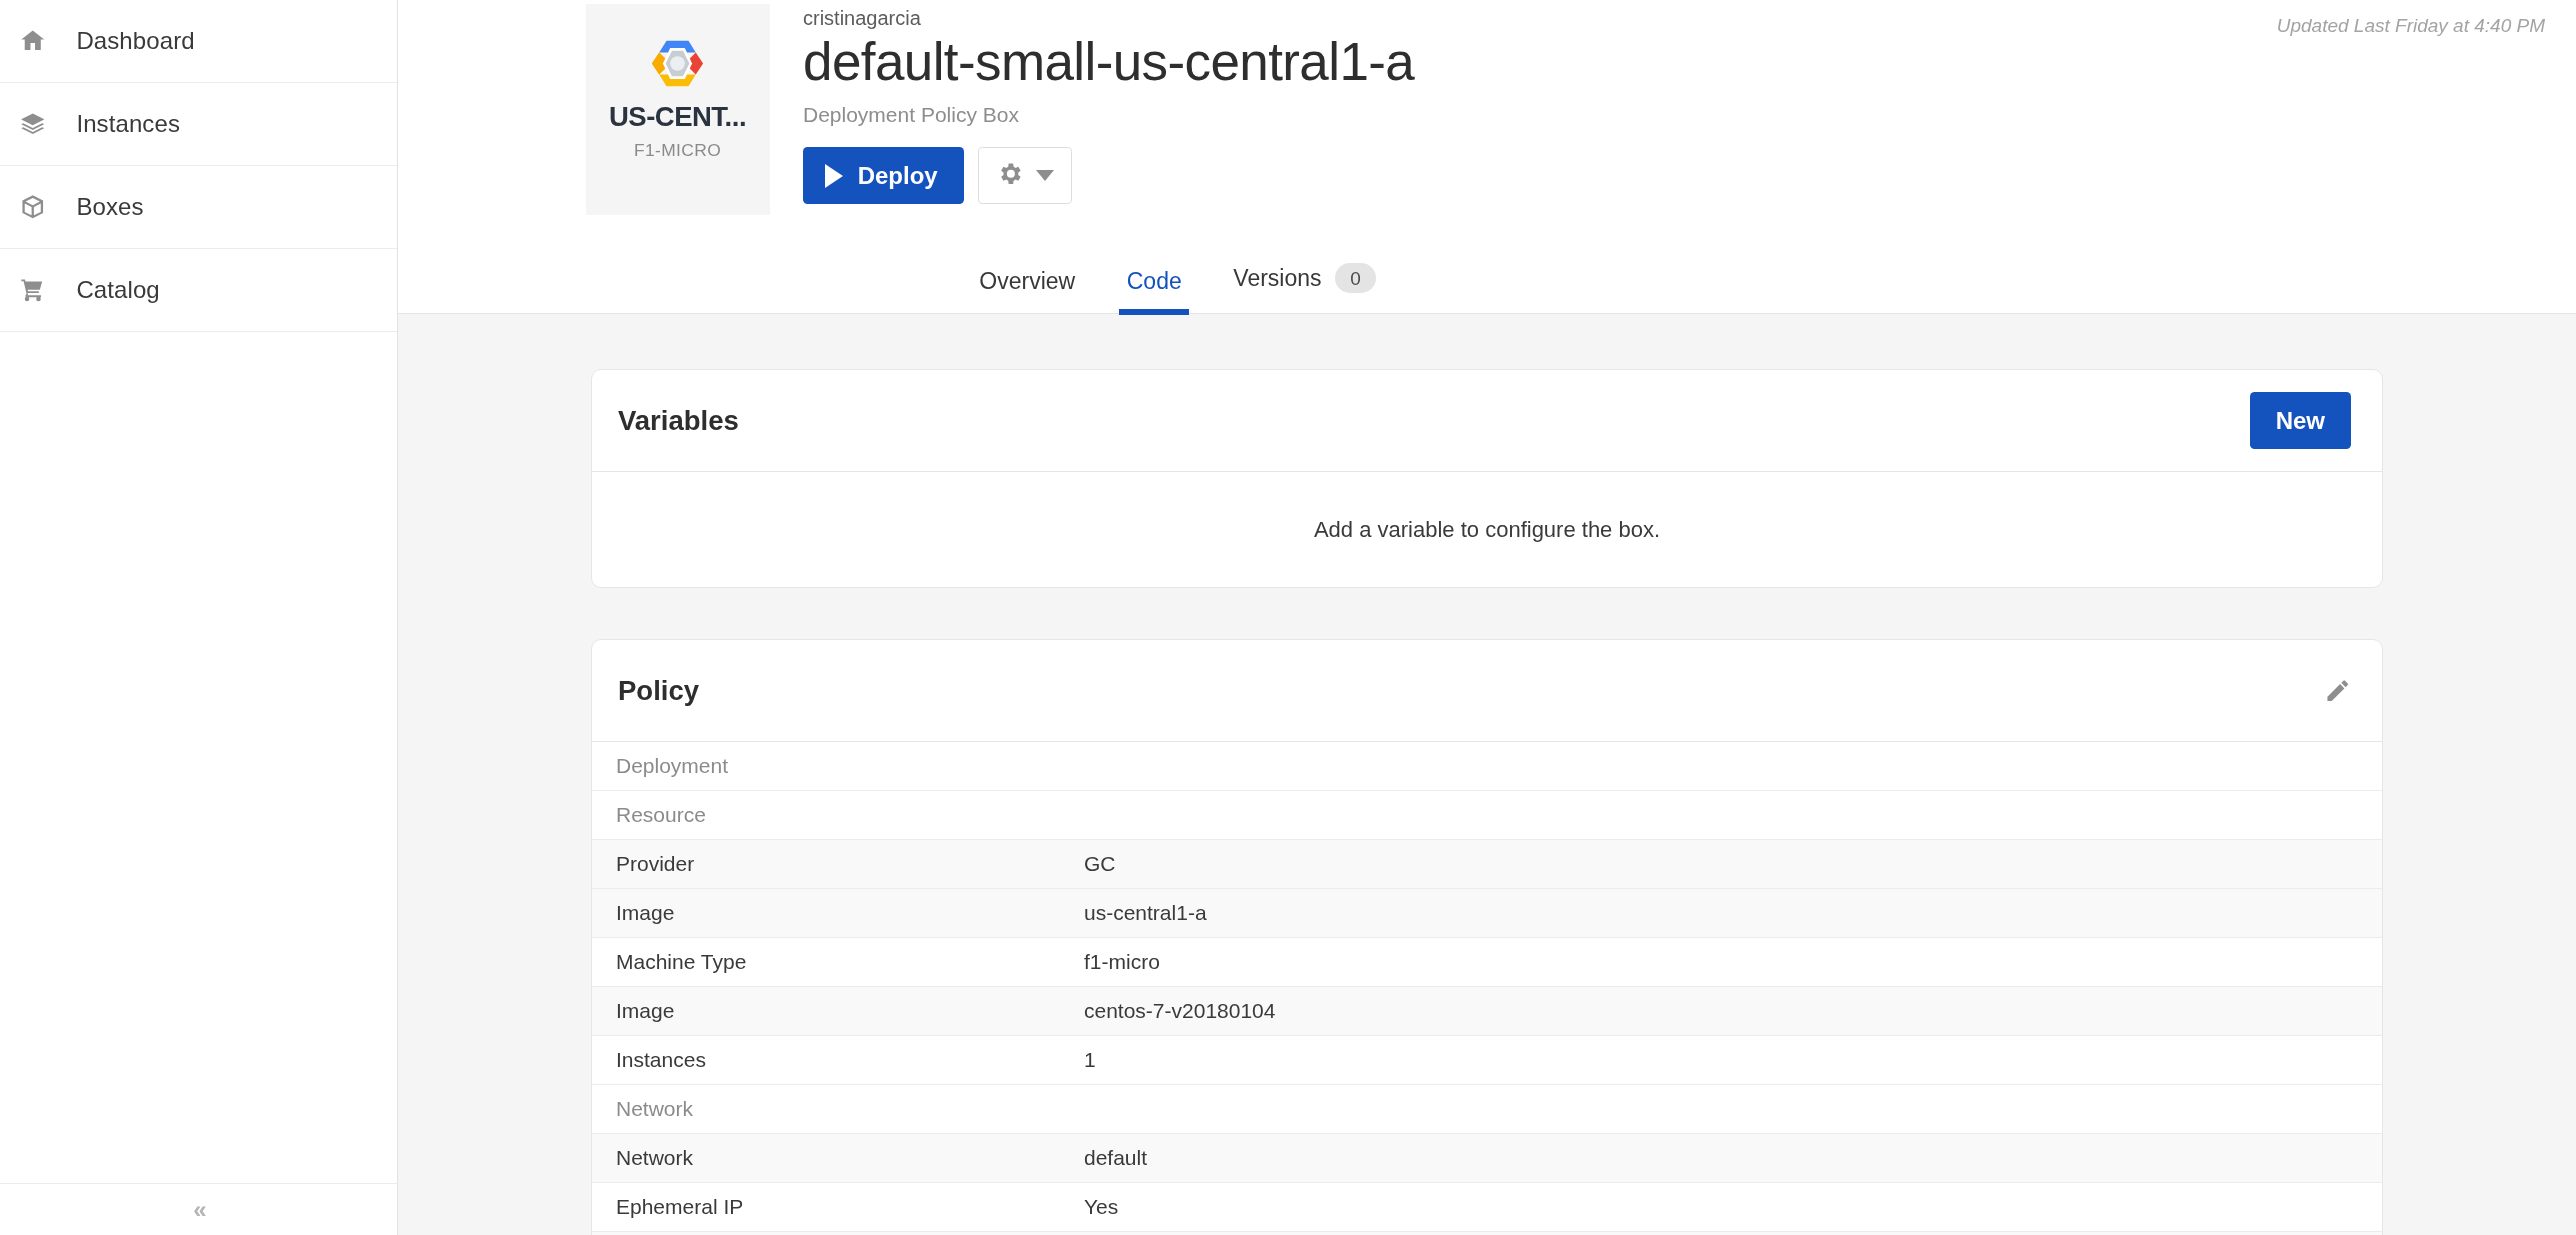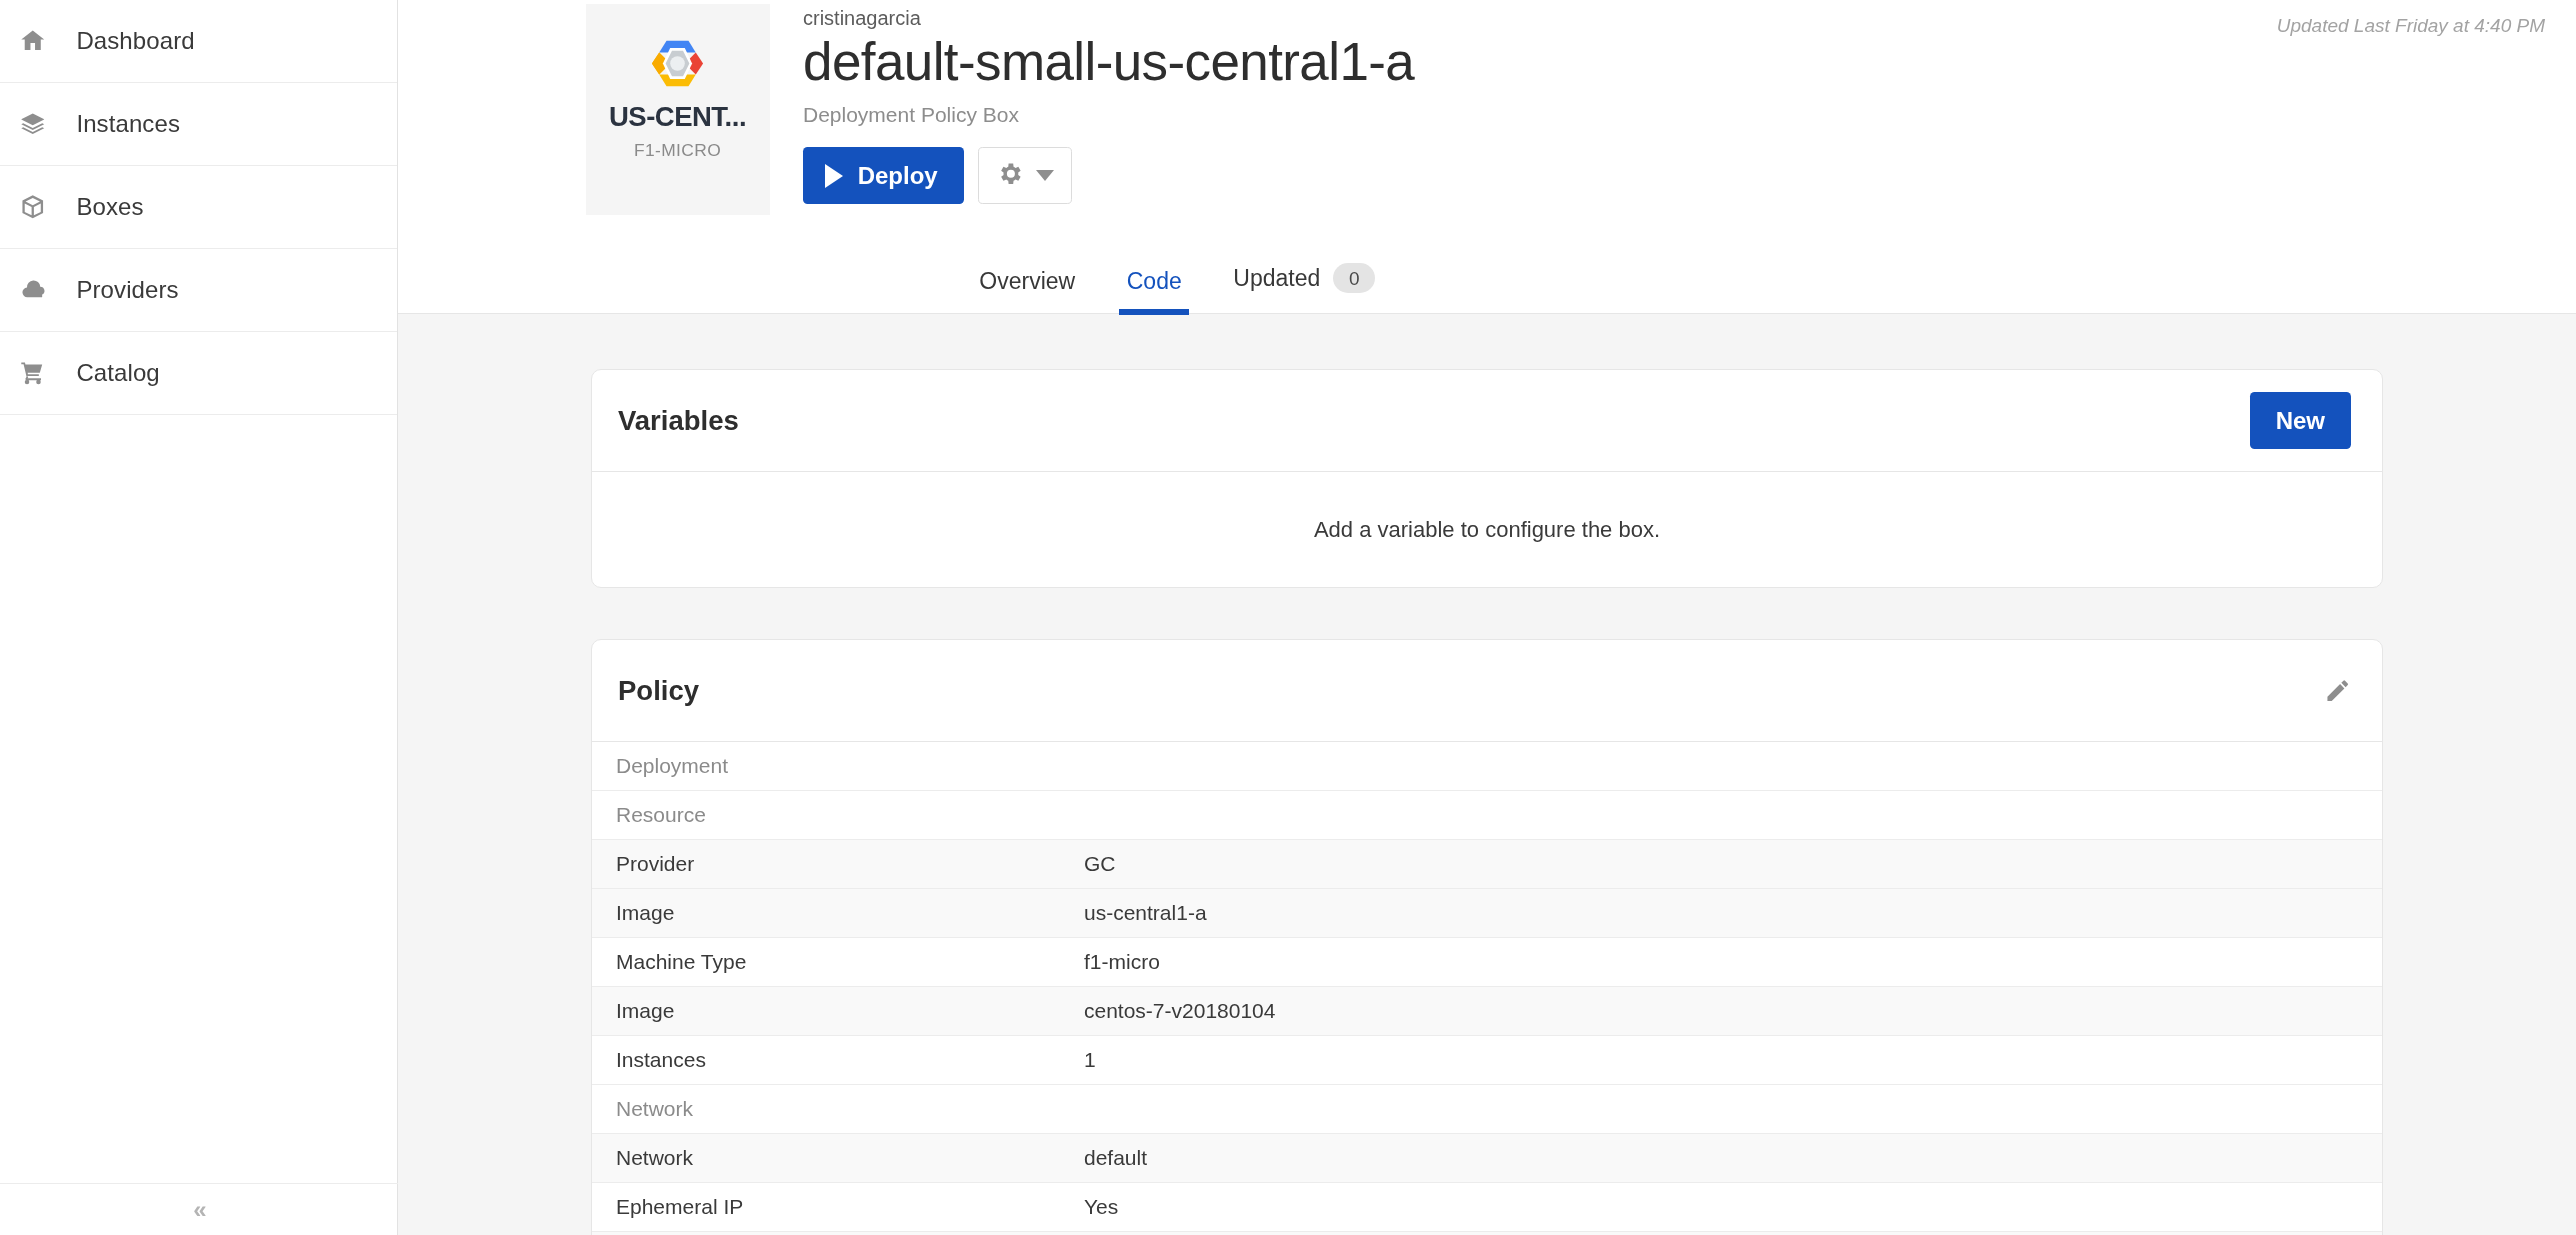--- a/index.html
+++ b/index.html
@@ -344,28 +344,20 @@
       </span>
       <span class="nav-label">Instances</span>
     </div>
     <div class="nav-item">
       <span class="nav-icon">
         <svg width="27.5" height="27.5" viewBox="0 0 24 24" fill="currentColor">
           <path d="M12 2L3 6.5v11L12 22l9-4.5v-11L12 2zm0 2.3l6.3 3.15L12 10.6 5.7 7.45 12 4.3zM5 9.2l6 3v7.3l-6-3V9.2zm8 10.3v-7.3l6-3v7.3l-6 3z"></path>
         </svg>
       </span>
       <span class="nav-label">Boxes</span>
-    </div>
-    <div class="nav-item">
-      <span class="nav-icon">
-        <svg width="29" height="29" viewBox="0 0 24 24" fill="currentColor">
-          <path d="M19 15.5a3.5 3.5 0 00-1.4-6.7A5.5 5.5 0 006.6 9.6 3.95 3.95 0 007 17.5h12a2 2 0 000-2z"></path>
-        </svg>
-      </span>
-      <span class="nav-label">Providers</span>
     </div>
     <div class="nav-item">
       <span class="nav-icon">
         <svg width="27.5" height="27.5" viewBox="0 0 24 24" fill="currentColor">
           <path d="M7 18a2 2 0 102 2 2 2 0 00-2-2zm10 0a2 2 0 102 2 2 2 0 00-2-2zM7.2 14.8h10.1v-1.6H7.8l-.25-1.2h10.6l2.1-7.2H5.6L5.2 3H2v1.6h2l2.6 10.9-.9 1.6c-.3.6.1 1.4.9 1.4h12.6v-1.6H7.5l.55-1z"></path>
         </svg>
       </span>
       <span class="nav-label">Catalog</span>
     </div>
 
@@ -426,21 +418,21 @@
     </header>
 
     <div class="tabs">
       <div class="tab">
         <span>Overview</span>
       </div>
       <div class="tab active">
         <span>Code</span>
       </div>
       <div class="tab">
-        <span>Updated</span>
+        <span>Versions</span>
         <span class="tab-badge">0</span>
       </div>
     </div>
 
     <div class="content">
 
       <section class="card">
         <div class="card-head">
           <span class="card-title">Variables</span>
           <button class="btn-new">New</button>

